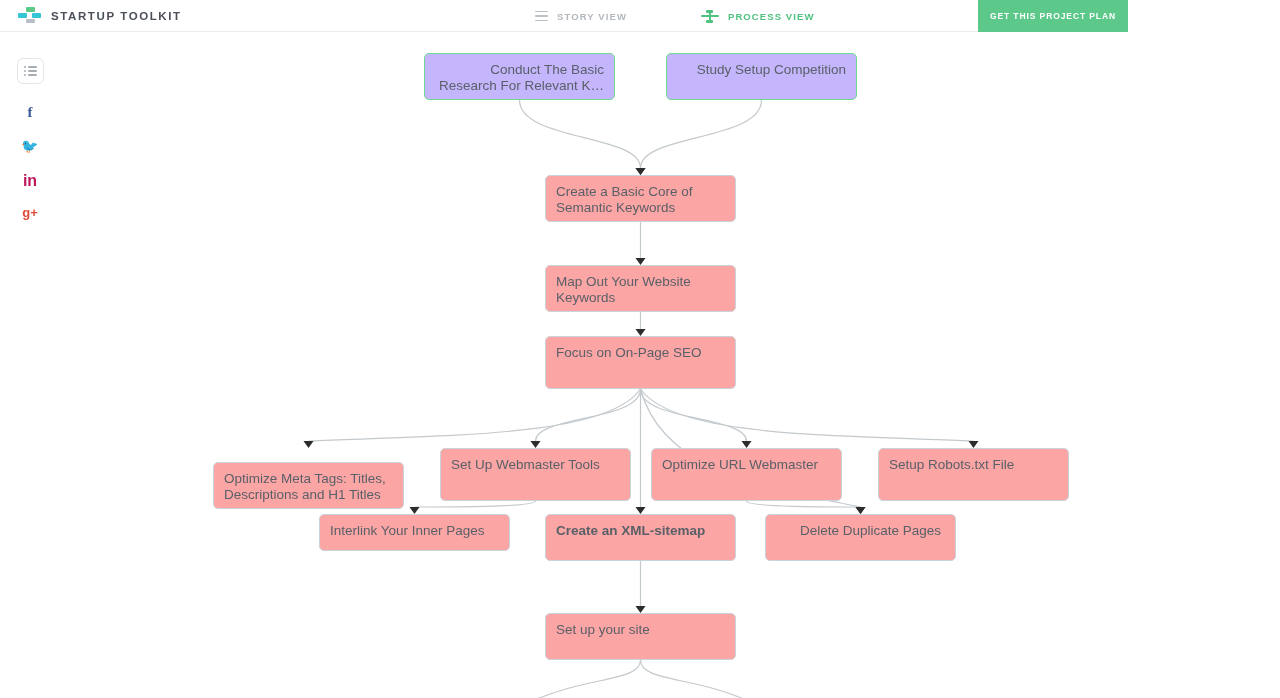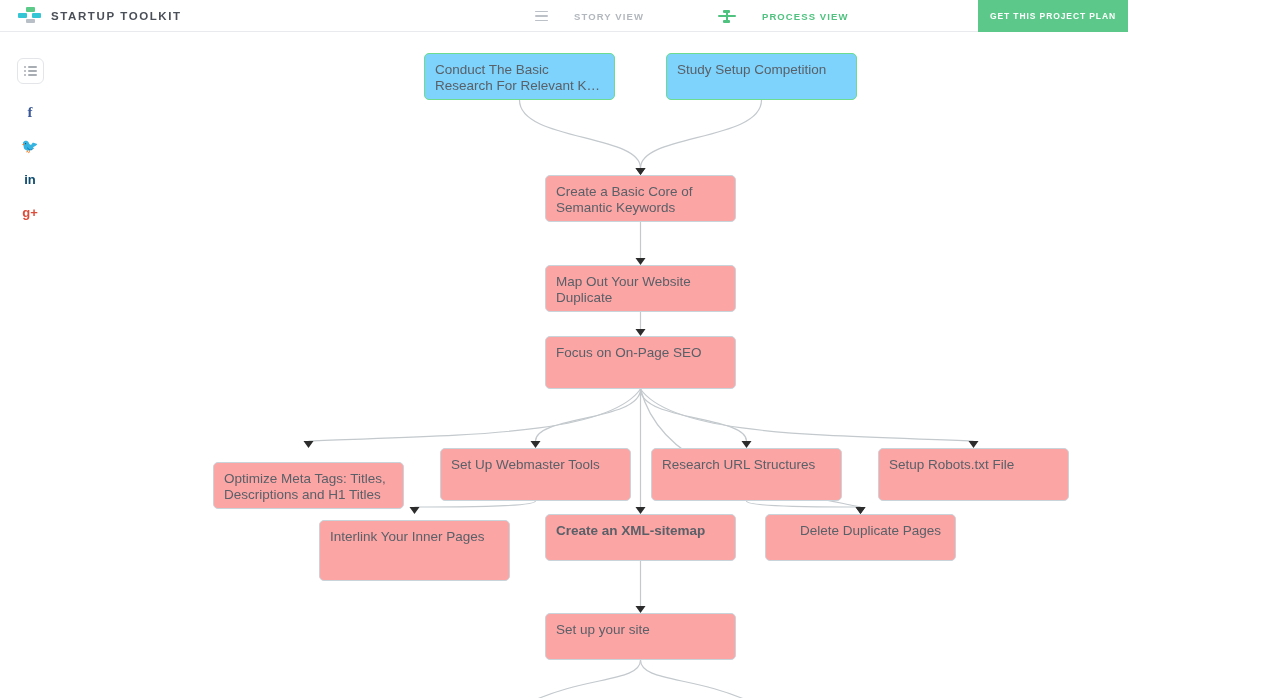--- a/index.html
+++ b/index.html
@@ -55,21 +55,21 @@
     position: absolute;
     left: 535px; top: 0;
     height: 32px;
     display: flex;
     align-items: center;
     gap: 74px;
   }
   .nav-item {
     display: flex;
     align-items: center;
-    gap: 26px;
+    gap: 9px;
     cursor: pointer;
     text-decoration: none;
   }
   .nav-label {
     font-size: 9.5px;
     font-weight: bold;
     letter-spacing: 1.1px;
     color: #b2b7bd;
     white-space: nowrap;
   }
@@ -144,21 +144,21 @@
     left: 0; width: 60px;
     text-align: center;
     font-size: 15px;
     font-weight: bold;
     cursor: pointer;
     font-family: "Liberation Serif", serif;
     line-height: 1;
   }
   .s-fb { top: 72px; color: #3b5998; font-family: "Liberation Serif", serif; }
   .s-tw { top: 106px; color: #4ab3f4; font-size: 14px; font-family: "DejaVu Sans", sans-serif; }
-  .s-in { top: 140px; color: #0c4a6e; font-size: 13px; font-family: "Liberation Sans", sans-serif; }
+  .s-in { top: 140px; color: #be185d; font-size: 16px; font-family: "Liberation Sans", sans-serif; }
   .s-gp { top: 173px; color: #dd4b39; font-size: 13px; font-family: "Liberation Sans", sans-serif; }
 
   
   .canvas {
     position: absolute;
     left: 0; top: 33px;
     width: 1280px; height: 665px;
     overflow: hidden;
     background: #ffffff;
   }
@@ -172,22 +172,23 @@
   .node {
     position: absolute;
     border: 1px solid #c9d4da;
     border-radius: 5px;
     background: #fca5a5;
     padding: 8px 10px 0 10px;
     cursor: pointer;
     overflow: hidden;
   }
   .node.green {
-    background: #7dd3fc;
+    background: #c4b5fd;
     border-color: #6edc8e;
+    text-align: right;
   }
   .node-label {
     font-size: 13.5px;
     line-height: 16px;
     color: #5a6068;
     font-family: "Liberation Sans", sans-serif;
     white-space: pre-line;
   }
 </style>
 </head>
@@ -283,39 +284,39 @@
       </div>
       <div class="node green" style="left: 666px; top: 20px; width: 191px; height: 47px;">
         <div class="node-label">Study Setup Competition</div>
       </div>
       <div class="node" style="left: 545px; top: 142px; width: 191px; height: 47px;">
         <div class="node-label">Create a Basic Core of
 Semantic Keywords</div>
       </div>
       <div class="node" style="left: 545px; top: 232px; width: 191px; height: 47px;">
         <div class="node-label">Map Out Your Website
-Duplicate</div>
+Keywords</div>
       </div>
       <div class="node" style="left: 545px; top: 303px; width: 191px; height: 53px;">
         <div class="node-label">Focus on On-Page SEO</div>
       </div>
       <div class="node" style="left: 213px; top: 429px; width: 191px; height: 47px;">
         <div class="node-label">Optimize Meta Tags: Titles,
 Descriptions and H1 Titles</div>
       </div>
       <div class="node" style="left: 440px; top: 415px; width: 191px; height: 53px;">
         <div class="node-label">Set Up Webmaster Tools</div>
       </div>
       <div class="node" style="left: 651px; top: 415px; width: 191px; height: 53px;">
-        <div class="node-label">Research URL Structures</div>
+        <div class="node-label">Optimize URL Webmaster</div>
       </div>
       <div class="node" style="left: 878px; top: 415px; width: 191px; height: 53px;">
         <div class="node-label">Setup Robots.txt File</div>
       </div>
-      <div class="node" style="left: 319px; top: 481px; width: 191px; height: 61px; margin-top: 6px;">
+      <div class="node" style="left: 319px; top: 481px; width: 191px; height: 37px;">
         <div class="node-label">Interlink Your Inner Pages</div>
       </div>
       <div class="node" style="left: 545px; top: 481px; width: 191px; height: 47px; font-weight: bold;">
         <div class="node-label">Create an XML-sitemap</div>
       </div>
       <div class="node" style="left: 765px; top: 481px; width: 191px; height: 47px; padding-left: 34px;">
         <div class="node-label">Delete Duplicate Pages</div>
       </div>
       <div class="node" style="left: 545px; top: 580px; width: 191px; height: 47px;">
         <div class="node-label">Set up your site</div>

